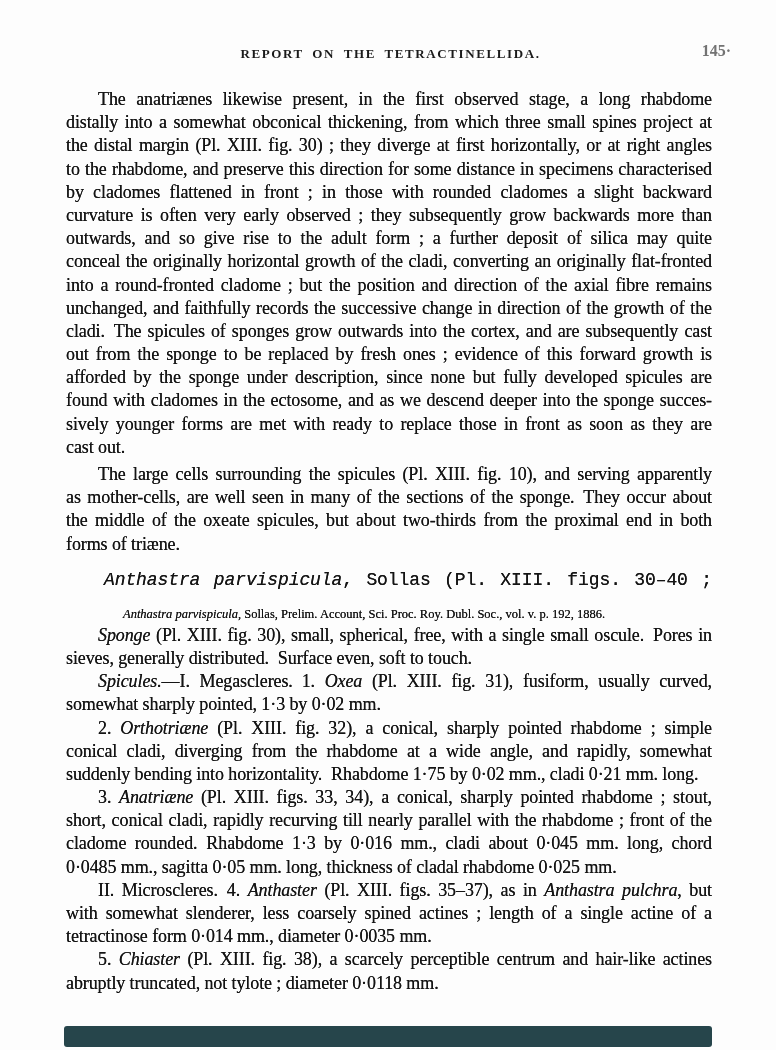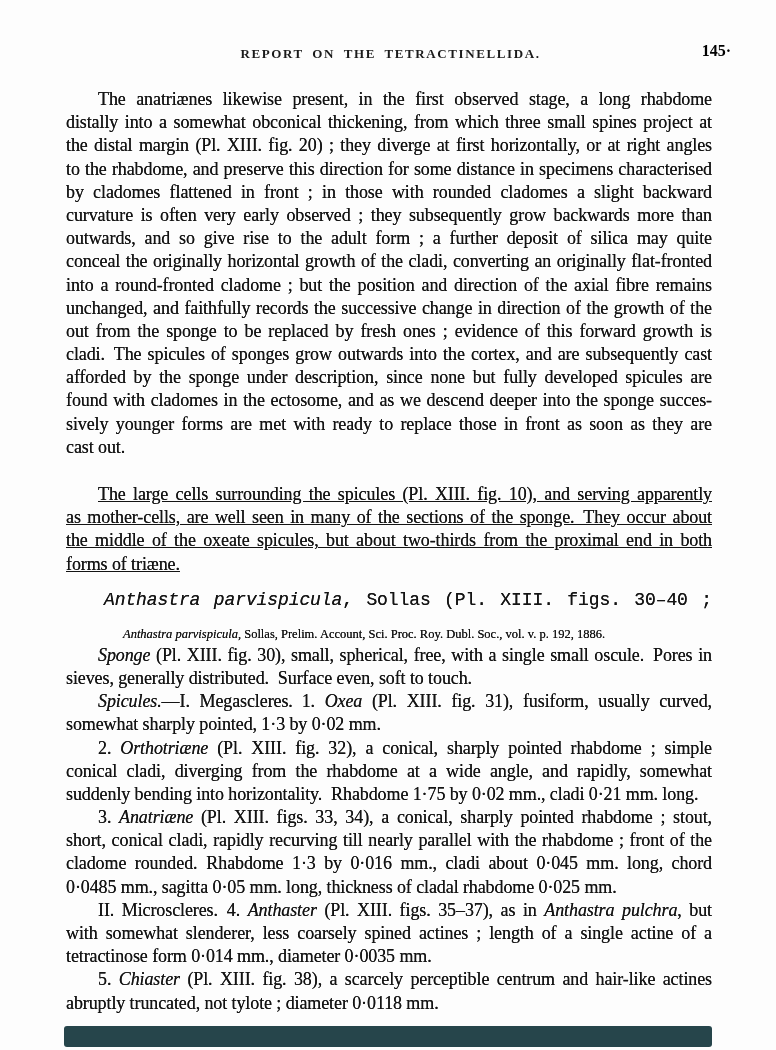--- a/index.html
+++ b/index.html
@@ -15,38 +15,38 @@
   .header-title {
     position:absolute; top:46px; left:5px; right:0;
     text-align:center;
     font-size:13px; font-weight:bold;
     letter-spacing:1.6px; word-spacing:4px;
     color:#1b1b1b;
   }
   .page-number {
     position:absolute; top:42px; right:45px;
     font-size:16px; font-weight:bold;
-    color:#000000;
+    color:#737373;
   }
 
   .content {
     position:absolute; top:88px; left:66px; width:646px;
   }
   .block { margin:0; }
   .line {
     height:23.2px; line-height:23.2px;
     font-size:18px; letter-spacing:-0.1px;
     text-align:justify; text-align-last:justify;
     overflow:hidden; white-space:normal;
     text-shadow:0 0 0.4px rgba(0,0,0,0.85);
   }
   .line.indent { padding-left:32px; }
   .line.last { text-align-last:left; }
 
-  .para-mother { margin-top:24px;text-decoration:underline; }
+  .para-mother { margin-top:4px; }
 
   .species-heading { margin-top:12px; }
   .species-heading .line {
     text-align-last:left; padding-left:38px; height:24px; line-height:24px;font-family:Liberation Mono, monospace;
   }
 
   .citation { margin-top:12px; }
   .citation .line {
     text-align-last:left; padding-left:57px;
     font-size:12.5px; height:20px; line-height:20px; letter-spacing:0;
@@ -66,30 +66,30 @@
 <body style="background: rgb(253, 253, 253); color: rgb(20, 20, 20);">
 
 <div class="page">
   <div class="header-title">REPORT ON THE TETRACTINELLIDA.</div>
   <div class="page-number">145·</div>
 
   <div class="content">
       <div class="block body">
         <div class="line indent"><span>The anatriænes likewise present, in the first observed stage, a long rhabdome expanded</span></div>
         <div class="line"><span>distally into a somewhat obconical thickening, from which three small spines project at</span></div>
-        <div class="line"><span>the distal margin (Pl. XIII. fig. 20) ; they diverge at first horizontally, or at right angles</span></div>
+        <div class="line"><span>the distal margin (Pl. XIII. fig. 30) ; they diverge at first horizontally, or at right angles</span></div>
         <div class="line"><span>to the rhabdome, and preserve this direction for some distance in specimens characterised</span></div>
         <div class="line"><span>by cladomes flattened in front ; in those with rounded cladomes a slight backward</span></div>
         <div class="line"><span>curvature is often very early observed ; they subsequently grow backwards more than</span></div>
         <div class="line"><span>outwards, and so give rise to the adult form ; a further deposit of silica may quite</span></div>
         <div class="line"><span>conceal the originally horizontal growth of the cladi, converting an originally flat-fronted</span></div>
         <div class="line"><span>into a round-fronted cladome ; but the position and direction of the axial fibre remains</span></div>
         <div class="line"><span>unchanged, and faithfully records the successive change in direction of the growth of the</span></div>
+        <div class="line"><span>cladi. The spicules of sponges grow outwards into the cortex, and are subsequently cast</span></div>
         <div class="line"><span>out from the sponge to be replaced by fresh ones ; evidence of this forward growth is</span></div>
-        <div class="line"><span>cladi. The spicules of sponges grow outwards into the cortex, and are subsequently cast</span></div>
         <div class="line"><span>afforded by the sponge under description, since none but fully developed spicules are</span></div>
         <div class="line"><span>found with cladomes in the ectosome, and as we descend deeper into the sponge succes-</span></div>
         <div class="line"><span>sively younger forms are met with ready to replace those in front as soon as they are</span></div>
         <div class="line last"><span>cast out.</span></div>
       </div>
       <div class="block body para-mother">
         <div class="line indent"><span>The large cells surrounding the spicules (Pl. XIII. fig. 10), and serving apparently</span></div>
         <div class="line"><span>as mother-cells, are well seen in many of the sections of the sponge. They occur about</span></div>
         <div class="line"><span>the middle of the oxeate spicules, but about two-thirds from the proximal end in both</span></div>
         <div class="line last"><span>forms of triæne.</span></div>

